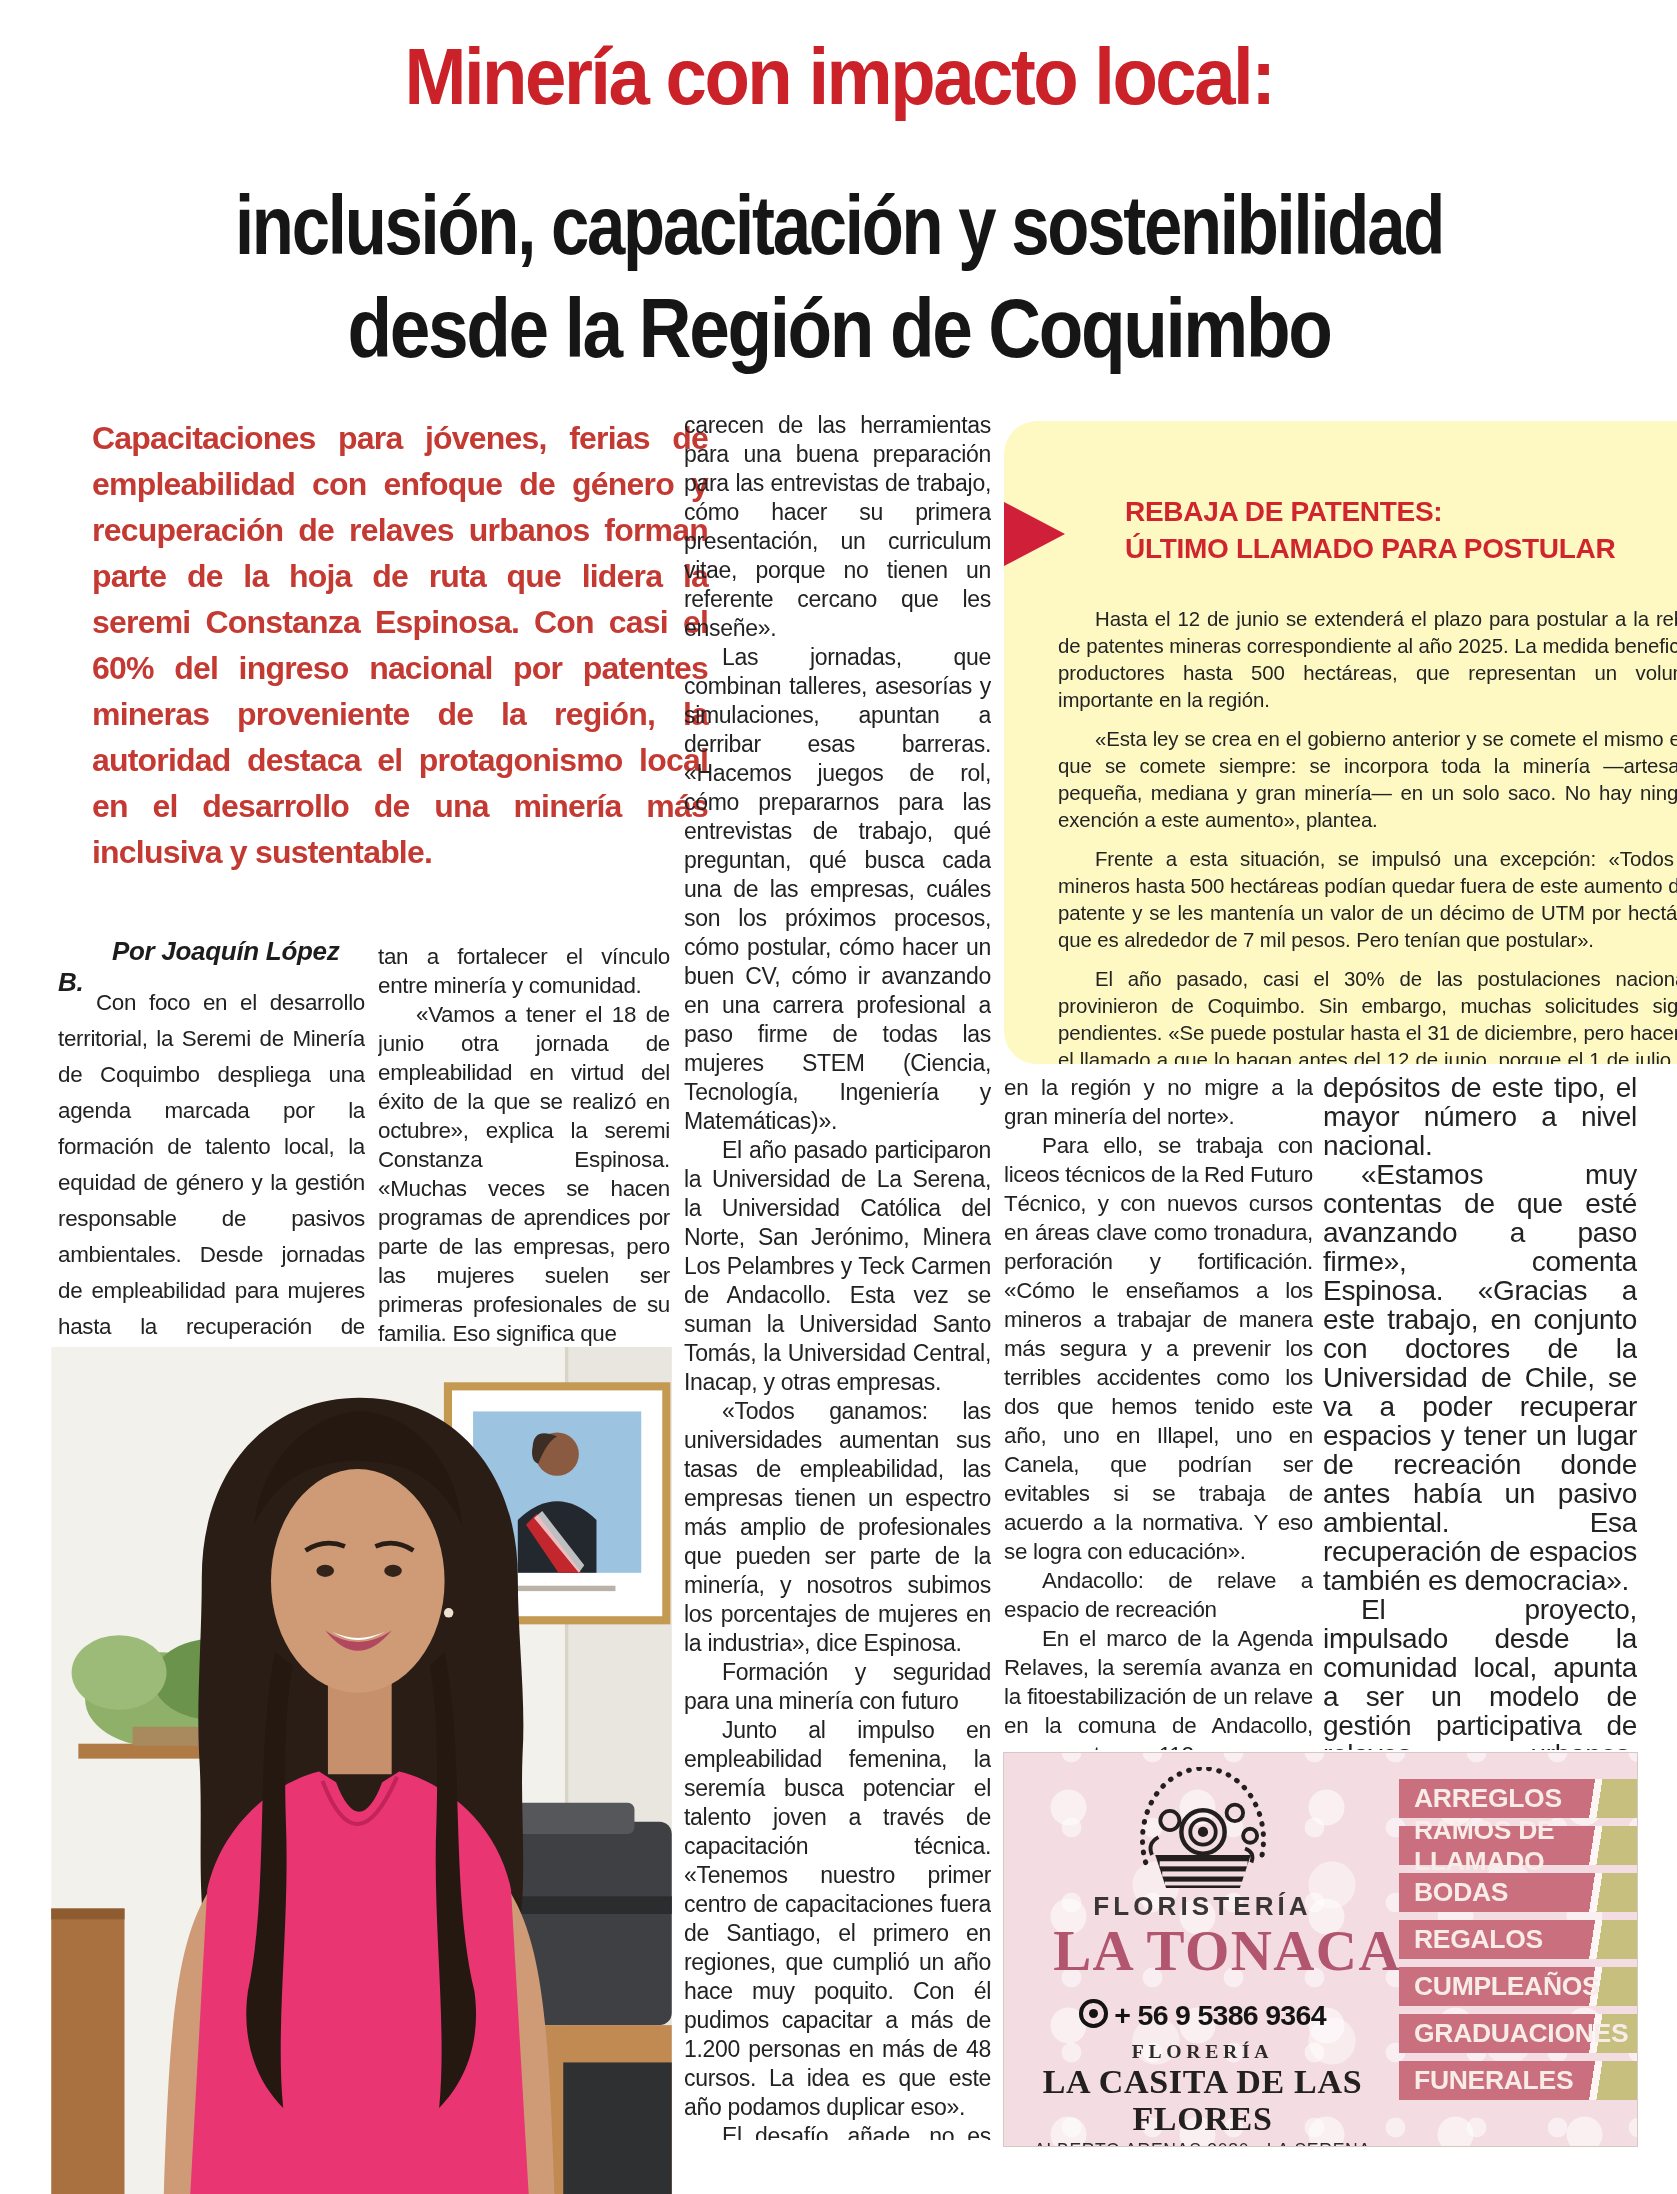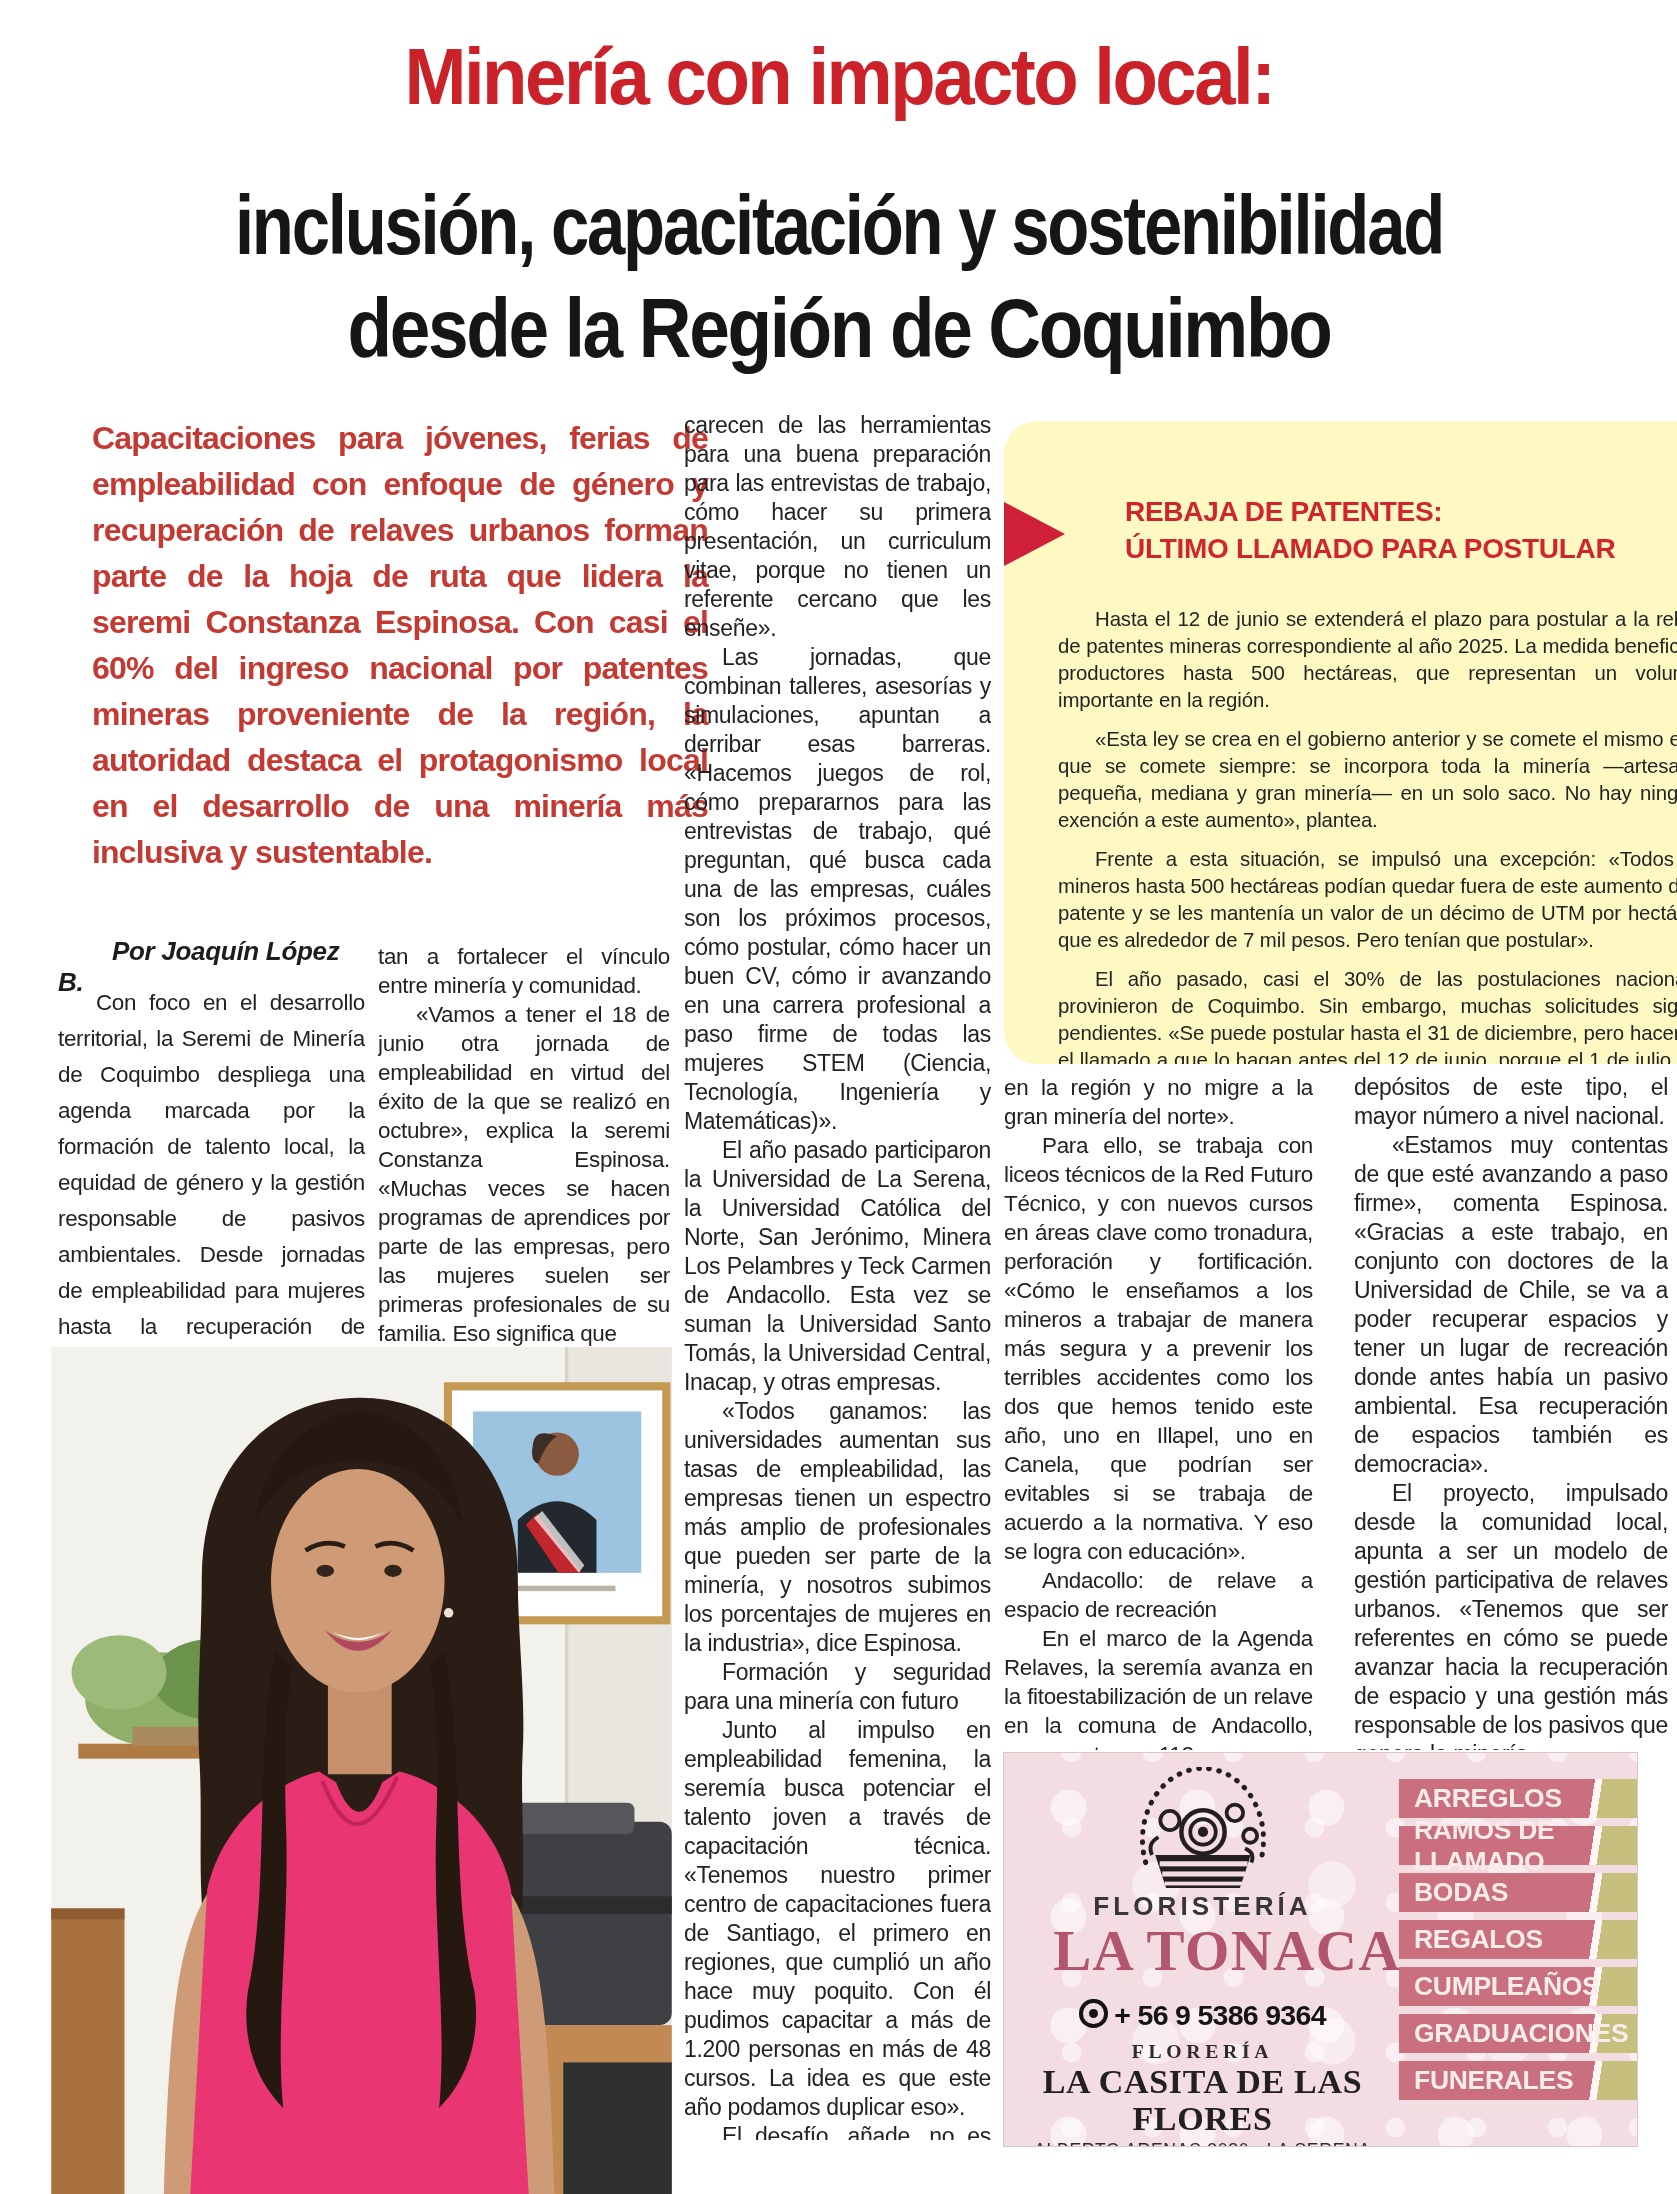--- a/index.html
+++ b/index.html
@@ -18,21 +18,21 @@
   .byline{position:absolute;left:58px;top:936px;width:309px;font-size:26px;font-weight:700;
           font-style:italic;color:#1d1d1d;text-indent:54px;letter-spacing:-0.3px;}
   
   .col{position:absolute;text-align:justify;color:#222;letter-spacing:-0.3px;overflow:hidden;}
   .col p{margin:0;}
   .ind{text-indent:38px;}
   .colA{left:58px;top:985px;width:307px;height:375px;font-size:22.4px;line-height:36px;}
   .colB{left:378px;top:942px;width:292px;height:417px;font-size:22.4px;line-height:29px;}
   .colC{left:684px;top:411px;width:307px;height:1729px;font-size:23px;line-height:29px;}
   .colD{left:1004px;top:1073px;width:309px;height:677px;font-size:22.4px;line-height:29px;}
-  .colE{left:1323px;top:1073px;width:314px;height:677px;font-size:23px;line-height:29px;margin-left:31px;}
+  .colE{left:1323px;top:1073px;width:314px;height:677px;font-size:28px;line-height:29px;}
   
   .sidebar{position:absolute;left:1004px;top:421px;width:751px;height:643px;background:#fef9c3;
            border-radius:33px;overflow:hidden;}
   .sb-arrow{position:absolute;left:0;top:81px;width:61px;height:64px;background:#d01f38;
             clip-path:polygon(0 0,100% 50%,0 100%);}
   .sb-title{margin:72px 41px 0 121px;font-size:28px;line-height:37px;font-weight:700;
             color:#d0242e;letter-spacing:-0.3px;}
   .sb-body{margin:39px 31px 0 42px;font-size:20.4px;line-height:27px;text-align:justify;
            color:#232323;letter-spacing:-0.1px;}
   .sb-body p{margin:12px;text-indent:37px;}

